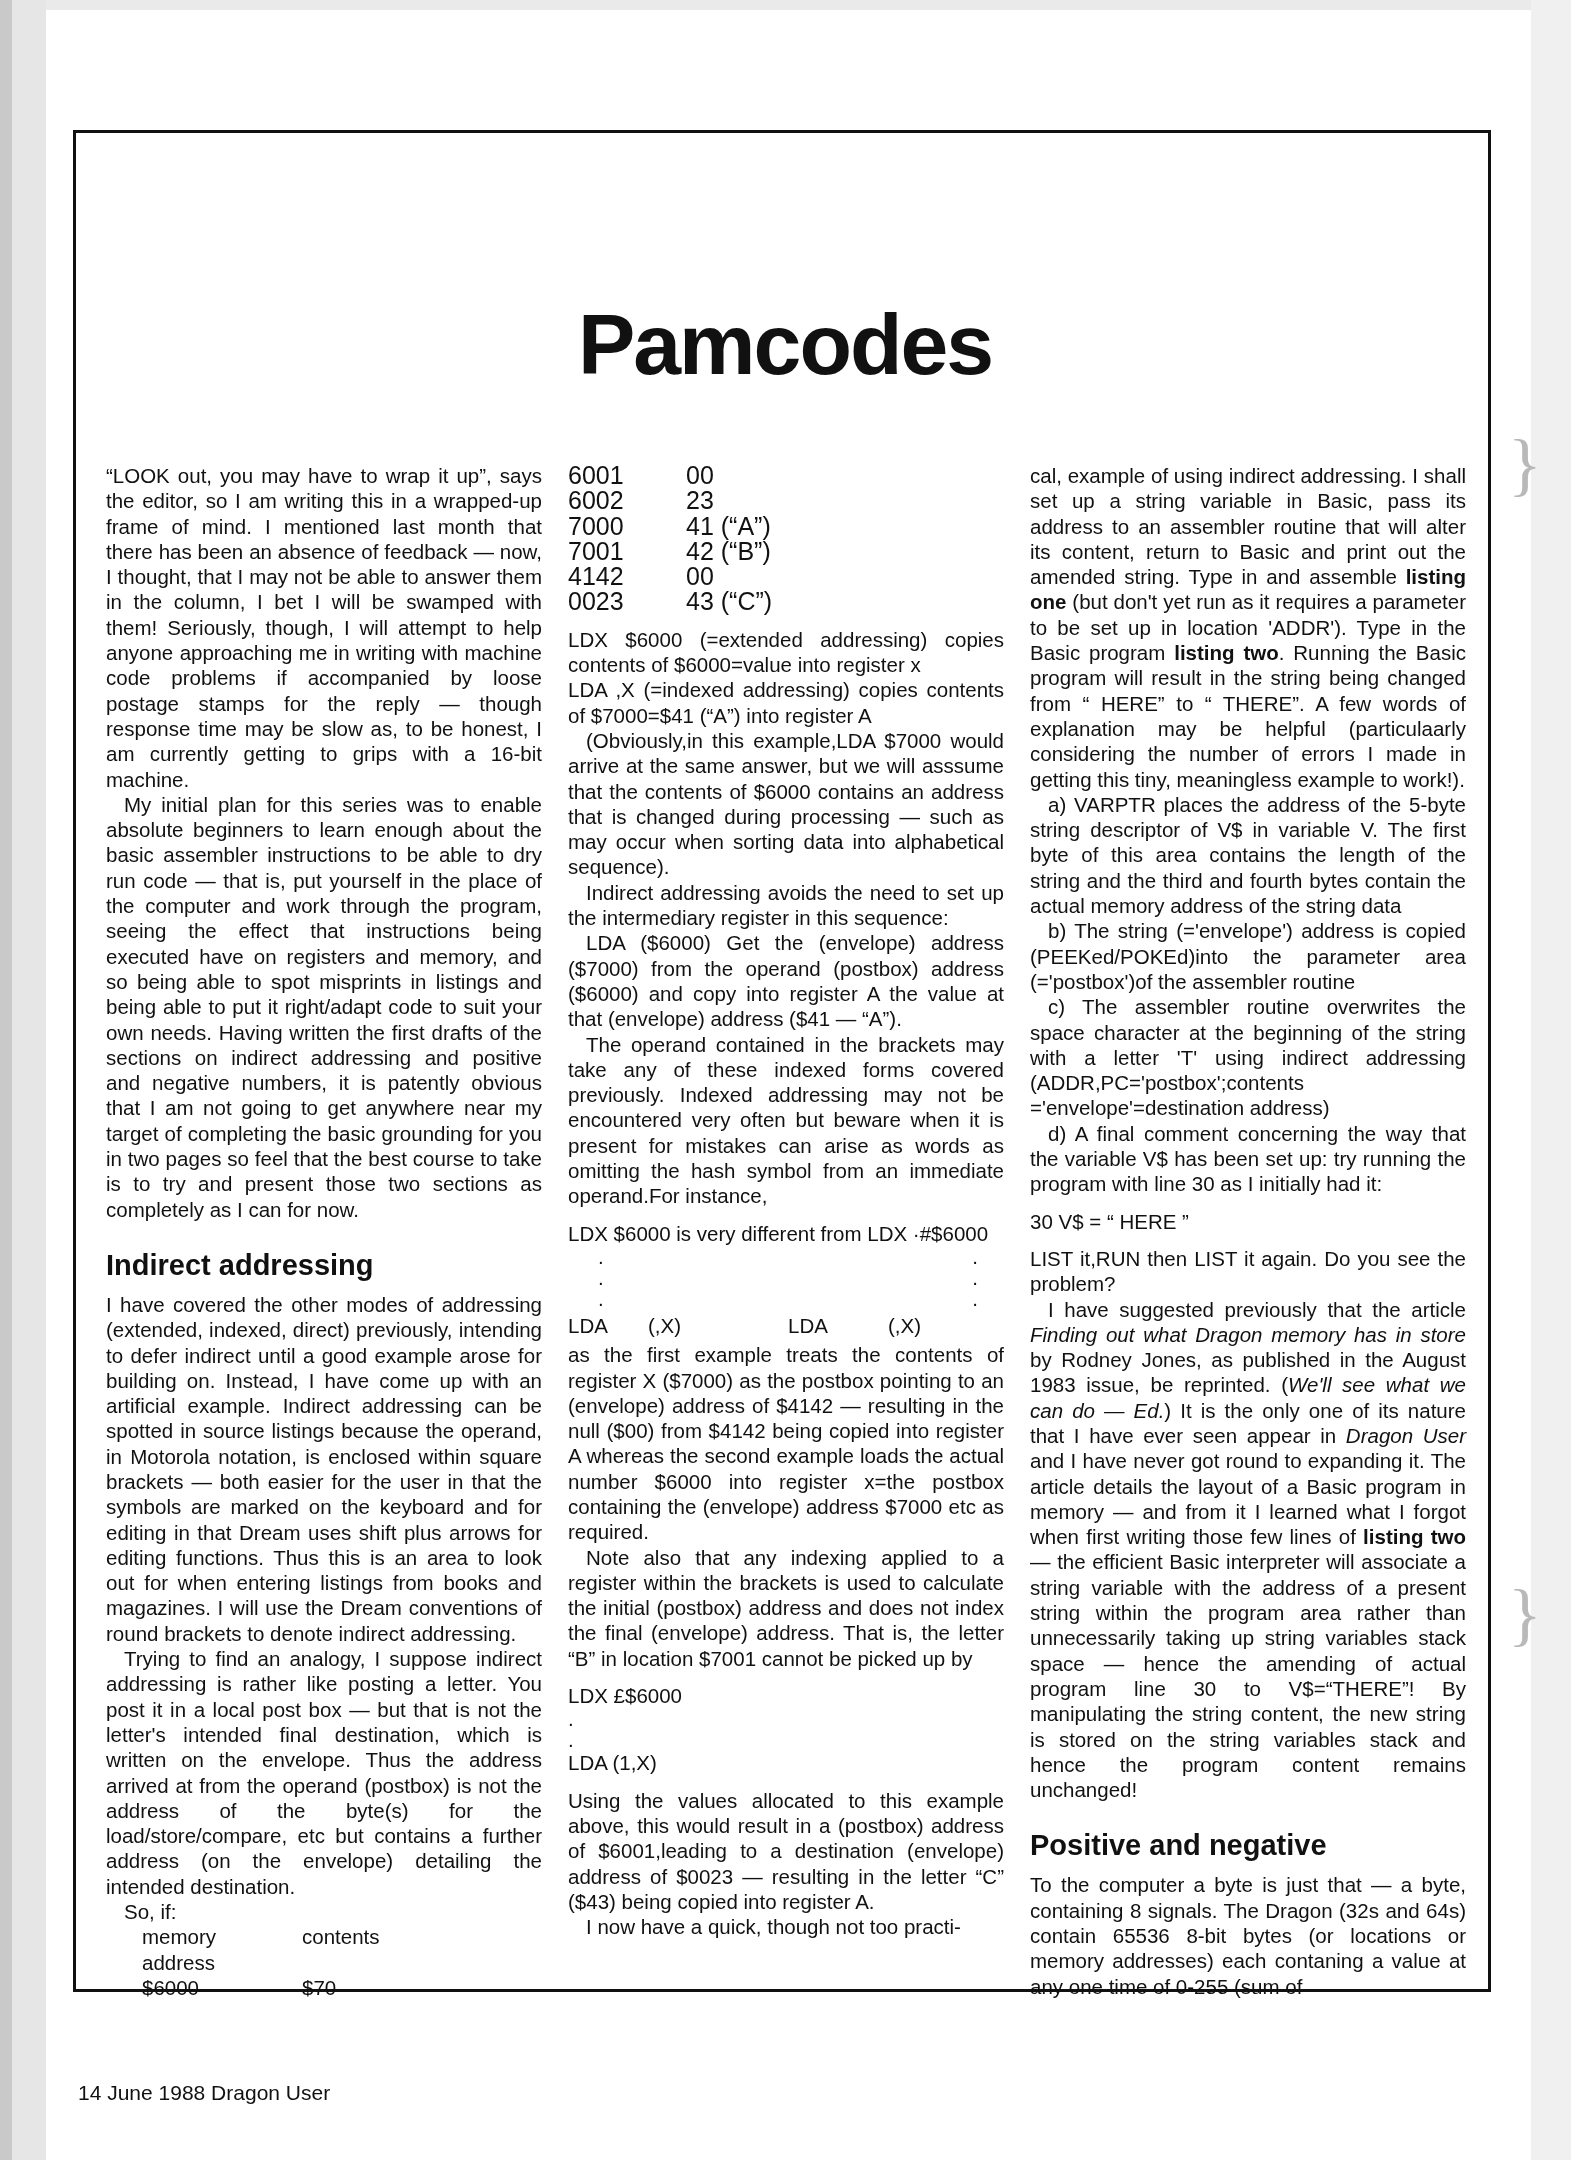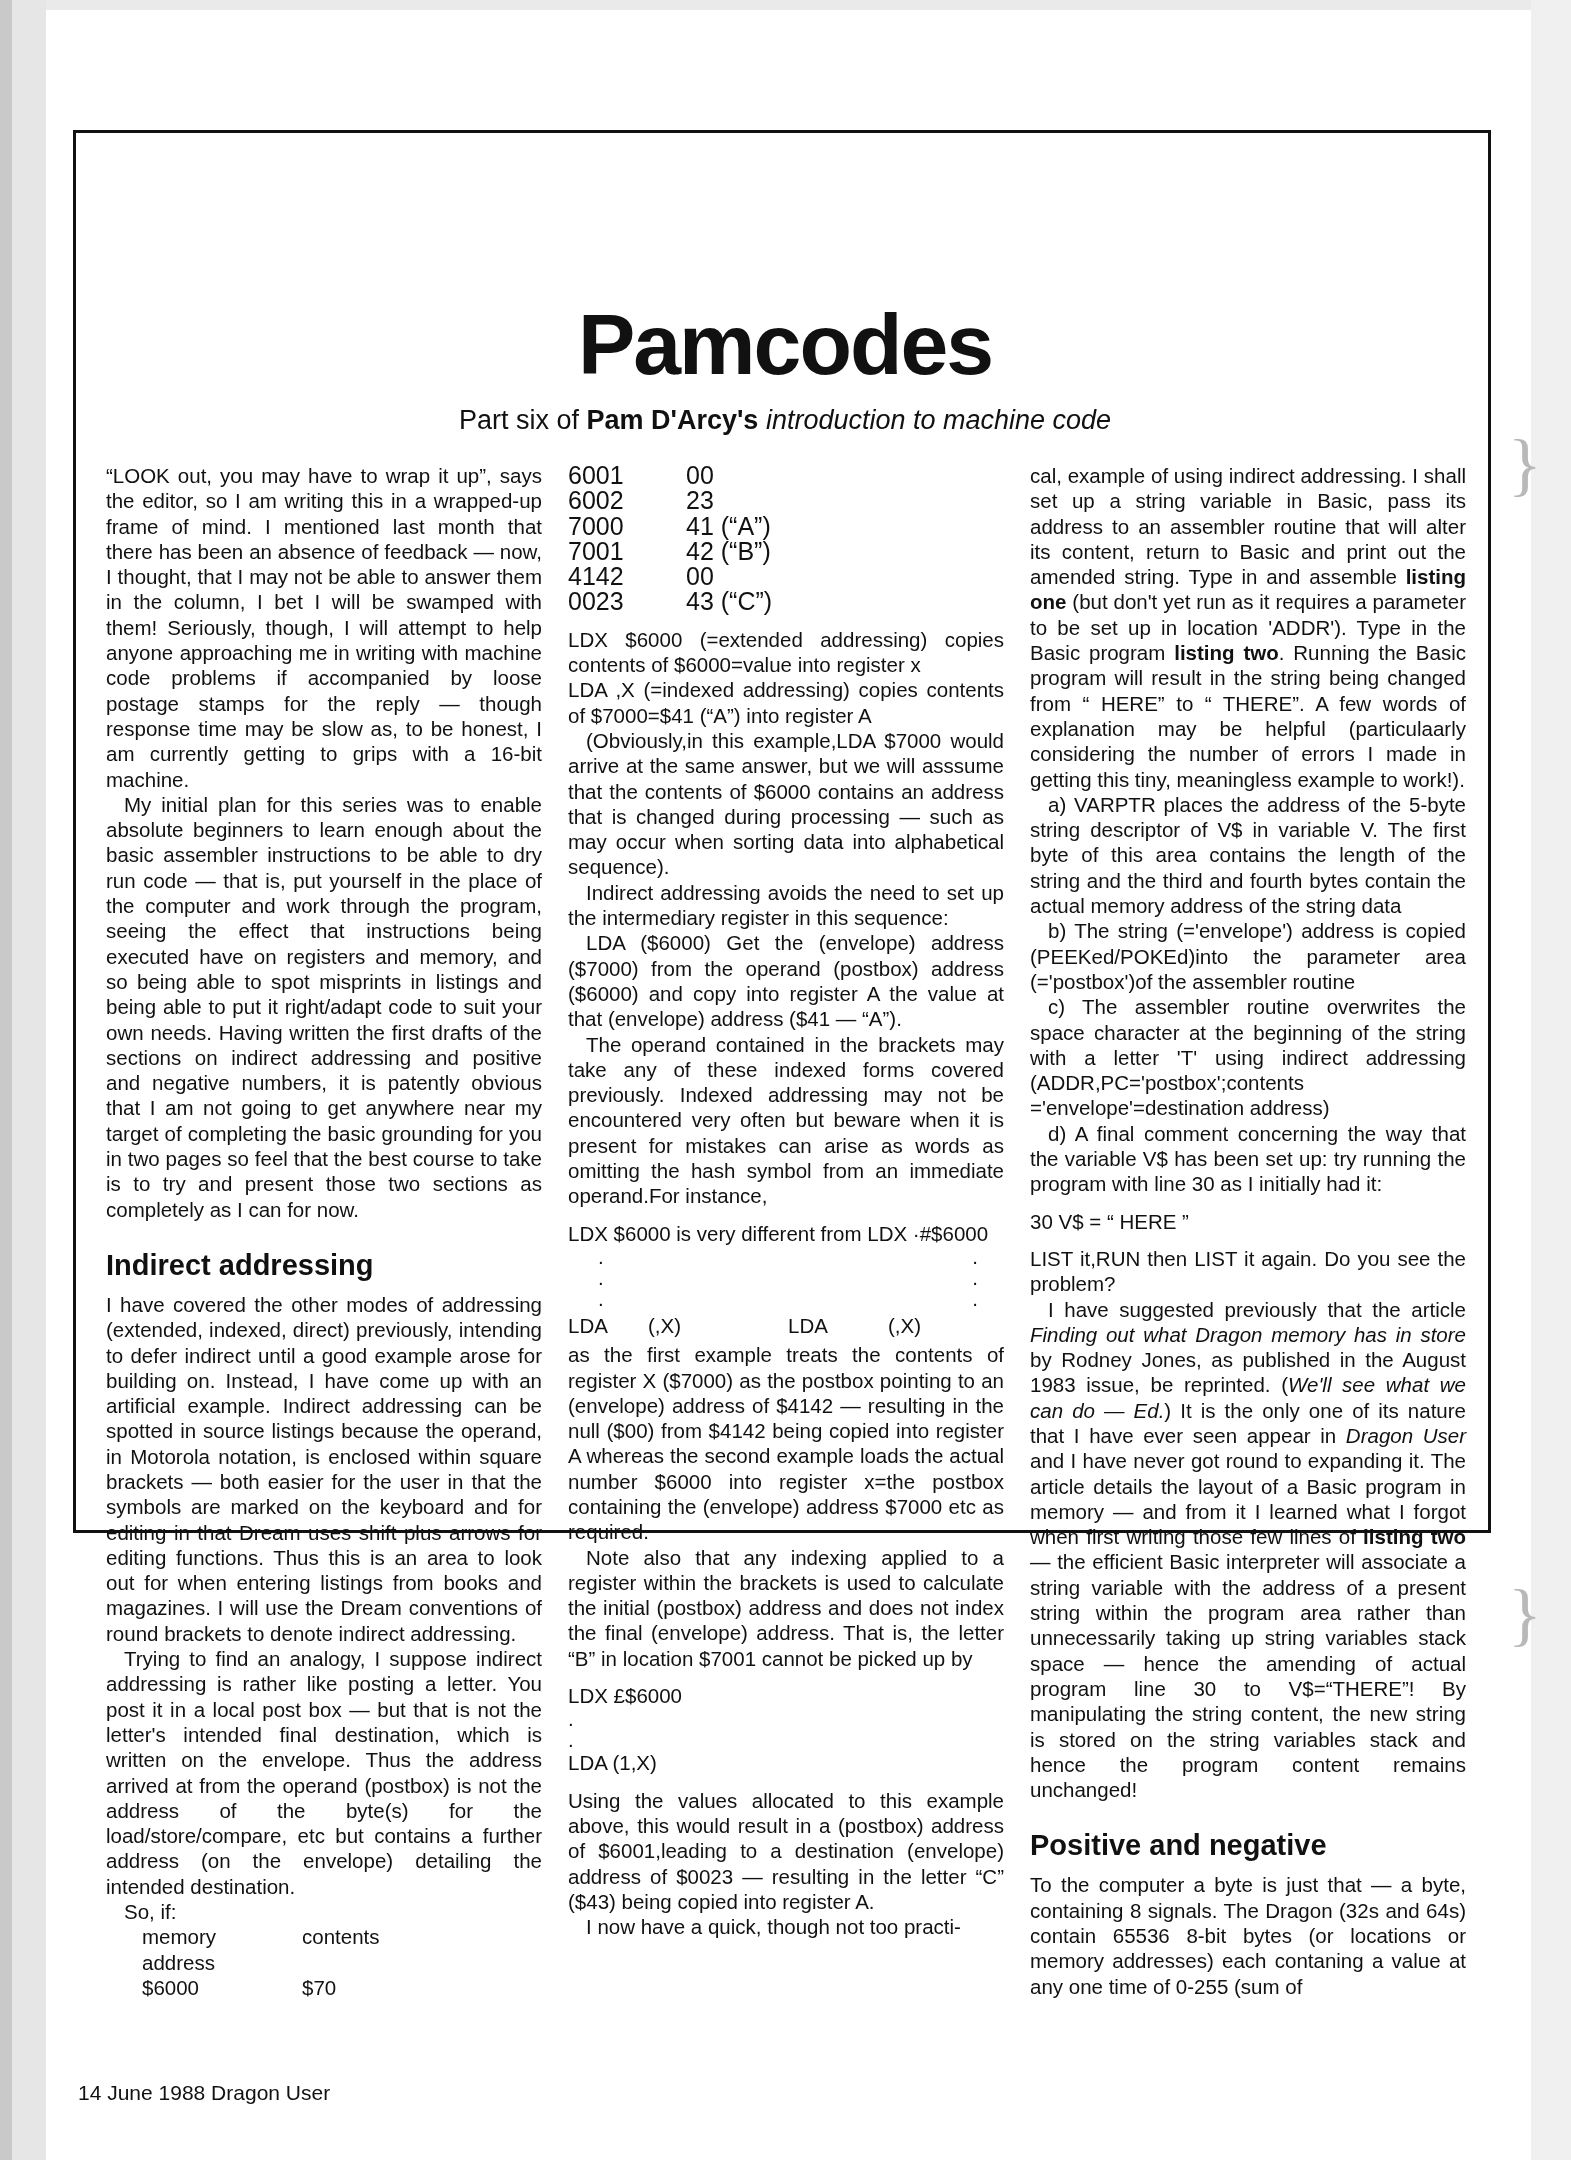--- a/index.html
+++ b/index.html
@@ -45,21 +45,21 @@
     position: absolute;
     left: 0; top: 0;
     width: 1571px; height: 10px;
     background: #eaeaea;
   }
   .frame {
     position: absolute;
     left: 73px;
     top: 130px;
     width: 1418px;
-    height: 1403px;
+    height: 1862px;
     border: 3px solid #111;
     box-sizing: border-box;
     background: #fff;
   }
   .ghost {
     position: absolute;
     left: 95px;
     top: 140px;
     font-size: 58px;
     font-weight: bold;
@@ -183,23 +183,20 @@
 
   <div class="artifact" style="left:1508px; top:430px;">}</div>
   <div class="artifact" style="left:1508px; top:1580px;">}</div>
 
   <div class="ghost">Expert's Arcade</div>
 
   <div class="frame">
 
     <div class="title">Pamcodes</div>
 
-    <div class="subtitle">
-      <span>Part six of </span><b>Pam D'Arcy's</b><i> introduction to machine code</i>
-    </div>
 
     <div class="cols">
 
       <div class="col">
         <p>“LOOK out, you may have to wrap it up”, says the editor, so I am writing this in a wrapped-up frame of mind. I mentioned last month that there has been an absence of feedback — now, I thought, that I may not be able to answer them in the column, I bet I will be swamped with them! Seriously, though, I will attempt to help anyone approaching me in writing with machine code problems if accompanied by loose postage stamps for the reply — though response time may be slow as, to be honest, I am currently getting to grips with a 16-bit machine.</p>
         <p class="ind">My initial plan for this series was to enable absolute beginners to learn enough about the basic assembler instructions to be able to dry run code — that is, put yourself in the place of the computer and work through the program, seeing the effect that instructions being executed have on registers and memory, and so being able to spot misprints in listings and being able to put it right/adapt code to suit your own needs. Having written the first drafts of the sections on indirect addressing and positive and negative numbers, it is patently obvious that I am not going to get anywhere near my target of completing the basic grounding for you in two pages so feel that the best course to take is to try and present those two sections as completely as I can for now.</p>
         <div class="sec-head">Indirect addressing</div>
         <p>I have covered the other modes of addressing (extended, indexed, direct) previously, intending to defer indirect until a good example arose for building on. Instead, I have come up with an artificial example. Indirect addressing can be spotted in source listings because the operand, in Motorola notation, is enclosed within square brackets — both easier for the user in that the symbols are marked on the keyboard and for editing in that Dream uses shift plus arrows for editing functions. Thus this is an area to look out for when entering listings from books and magazines. I will use the Dream conventions of round brackets to denote indirect addressing.</p>
         <p class="ind">Trying to find an analogy, I suppose indirect addressing is rather like posting a letter. You post it in a local post box — but that is not the letter's intended final destination, which is written on the envelope. Thus the address arrived at from the operand (postbox) is not the address of the byte(s) for the load/store/compare, etc but contains a further address (on the envelope) detailing the intended destination.</p>
         <p class="ind">So, if:</p>

